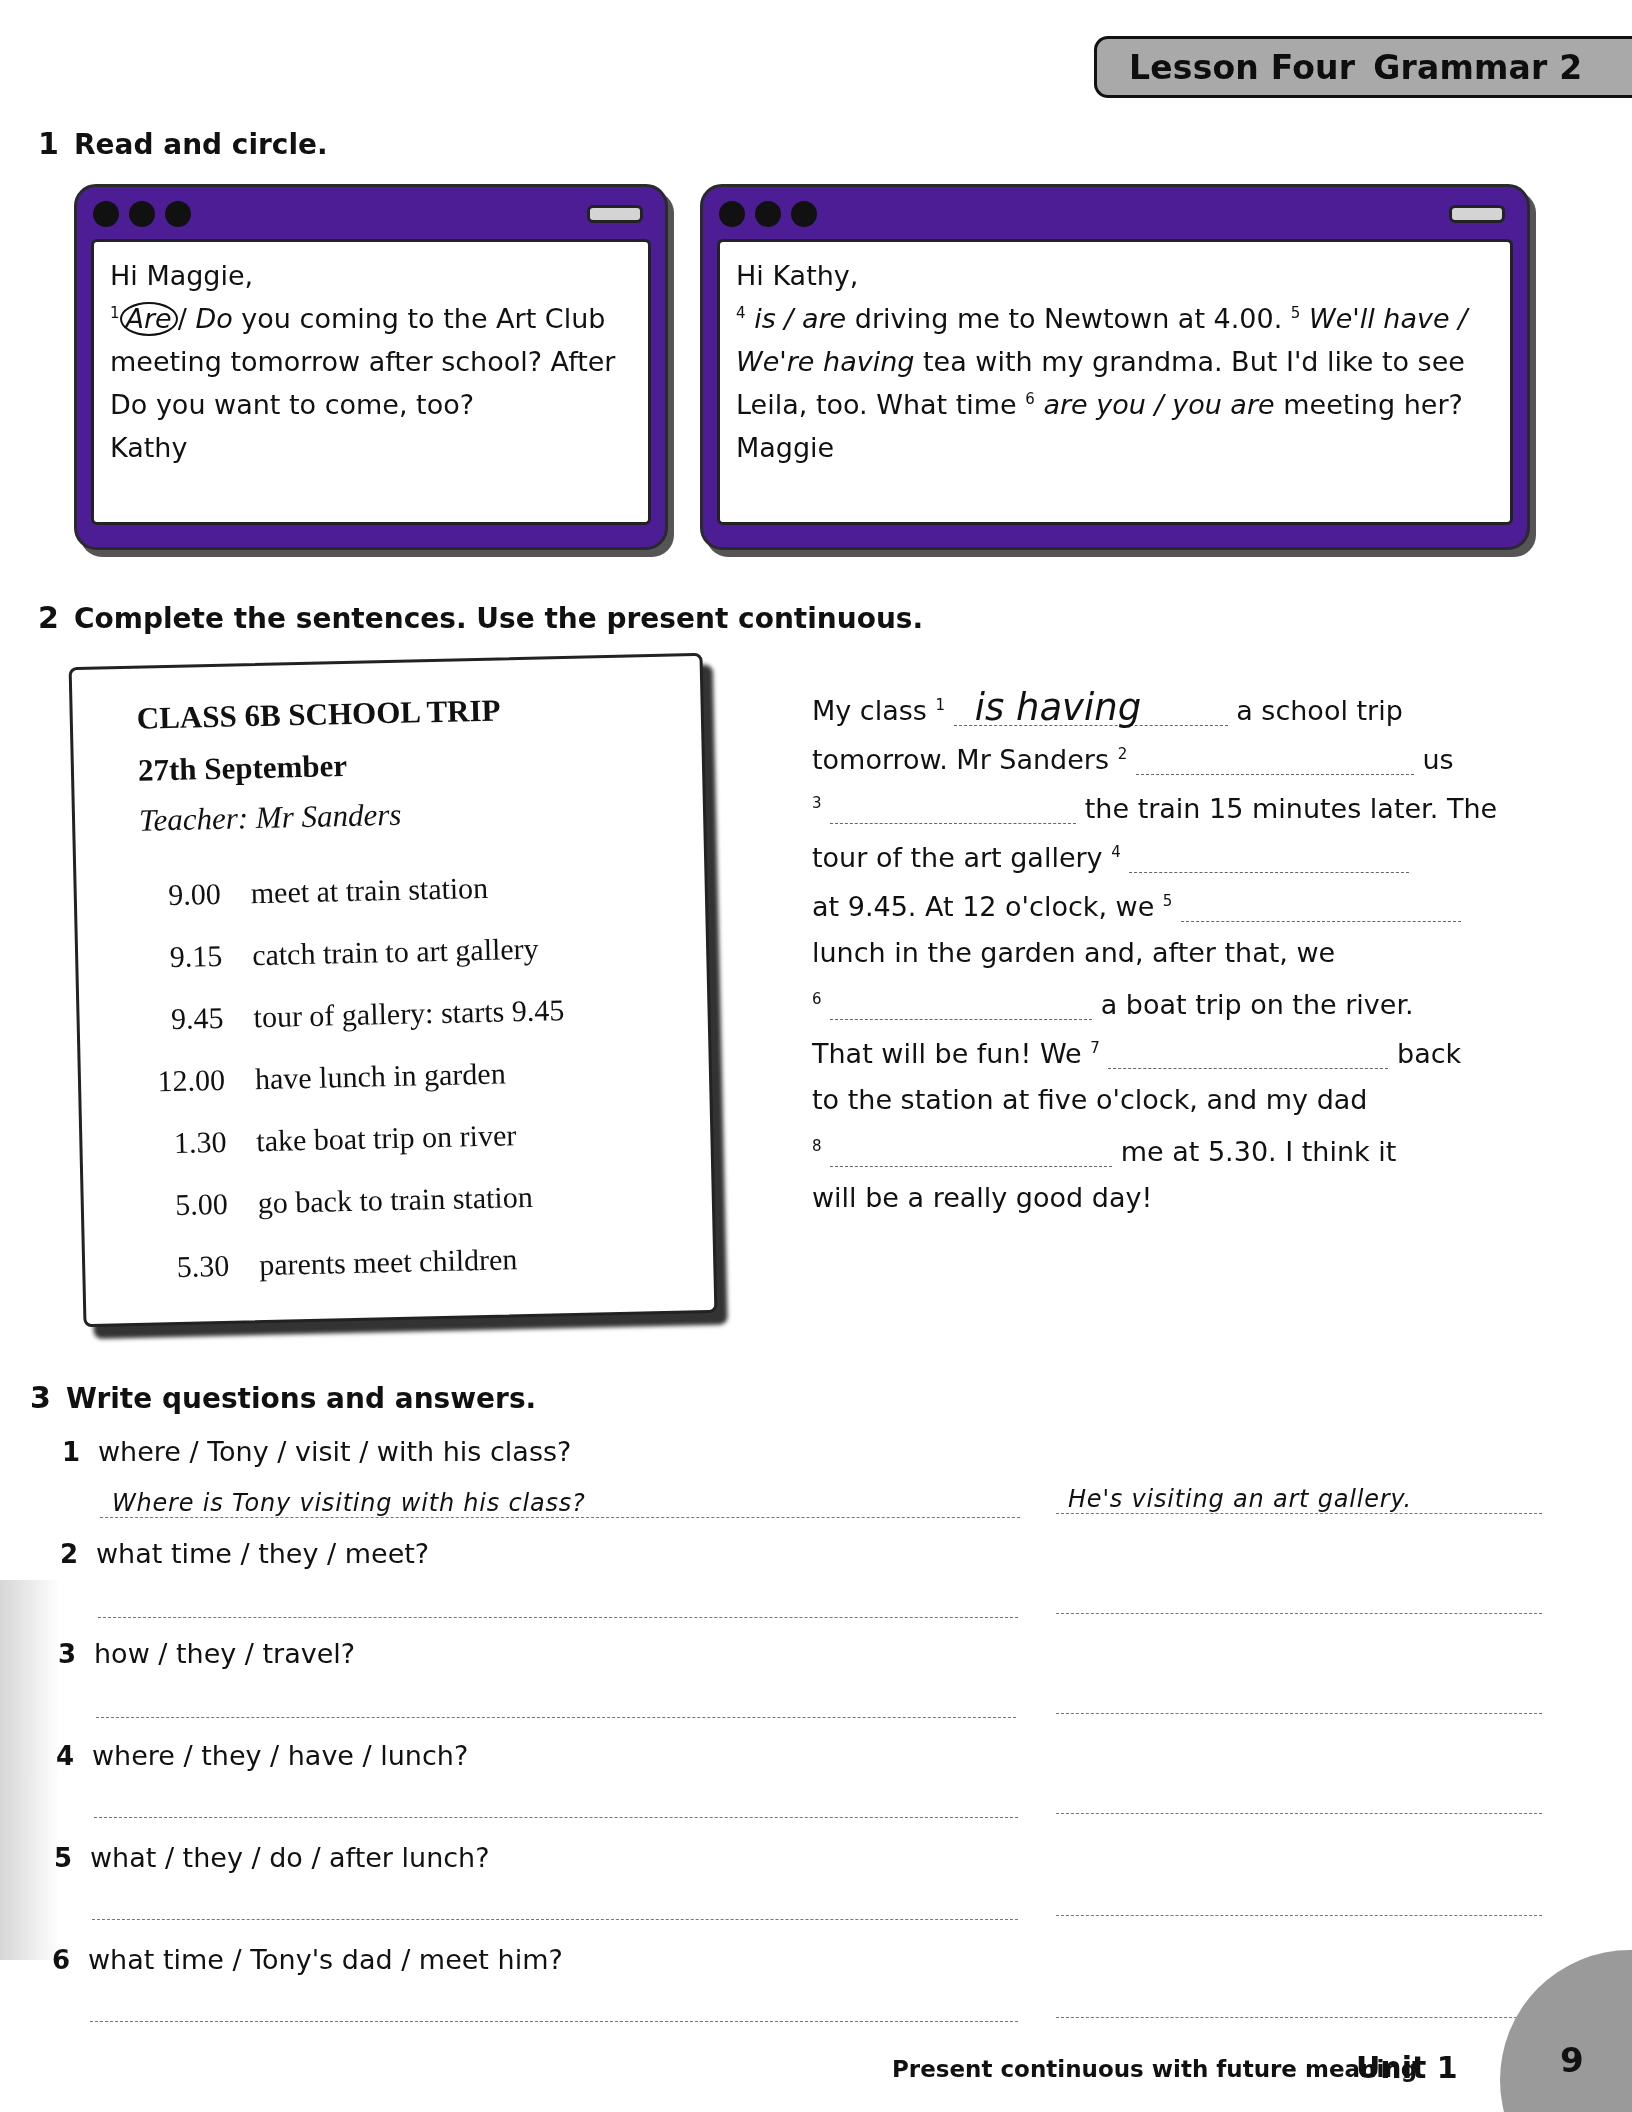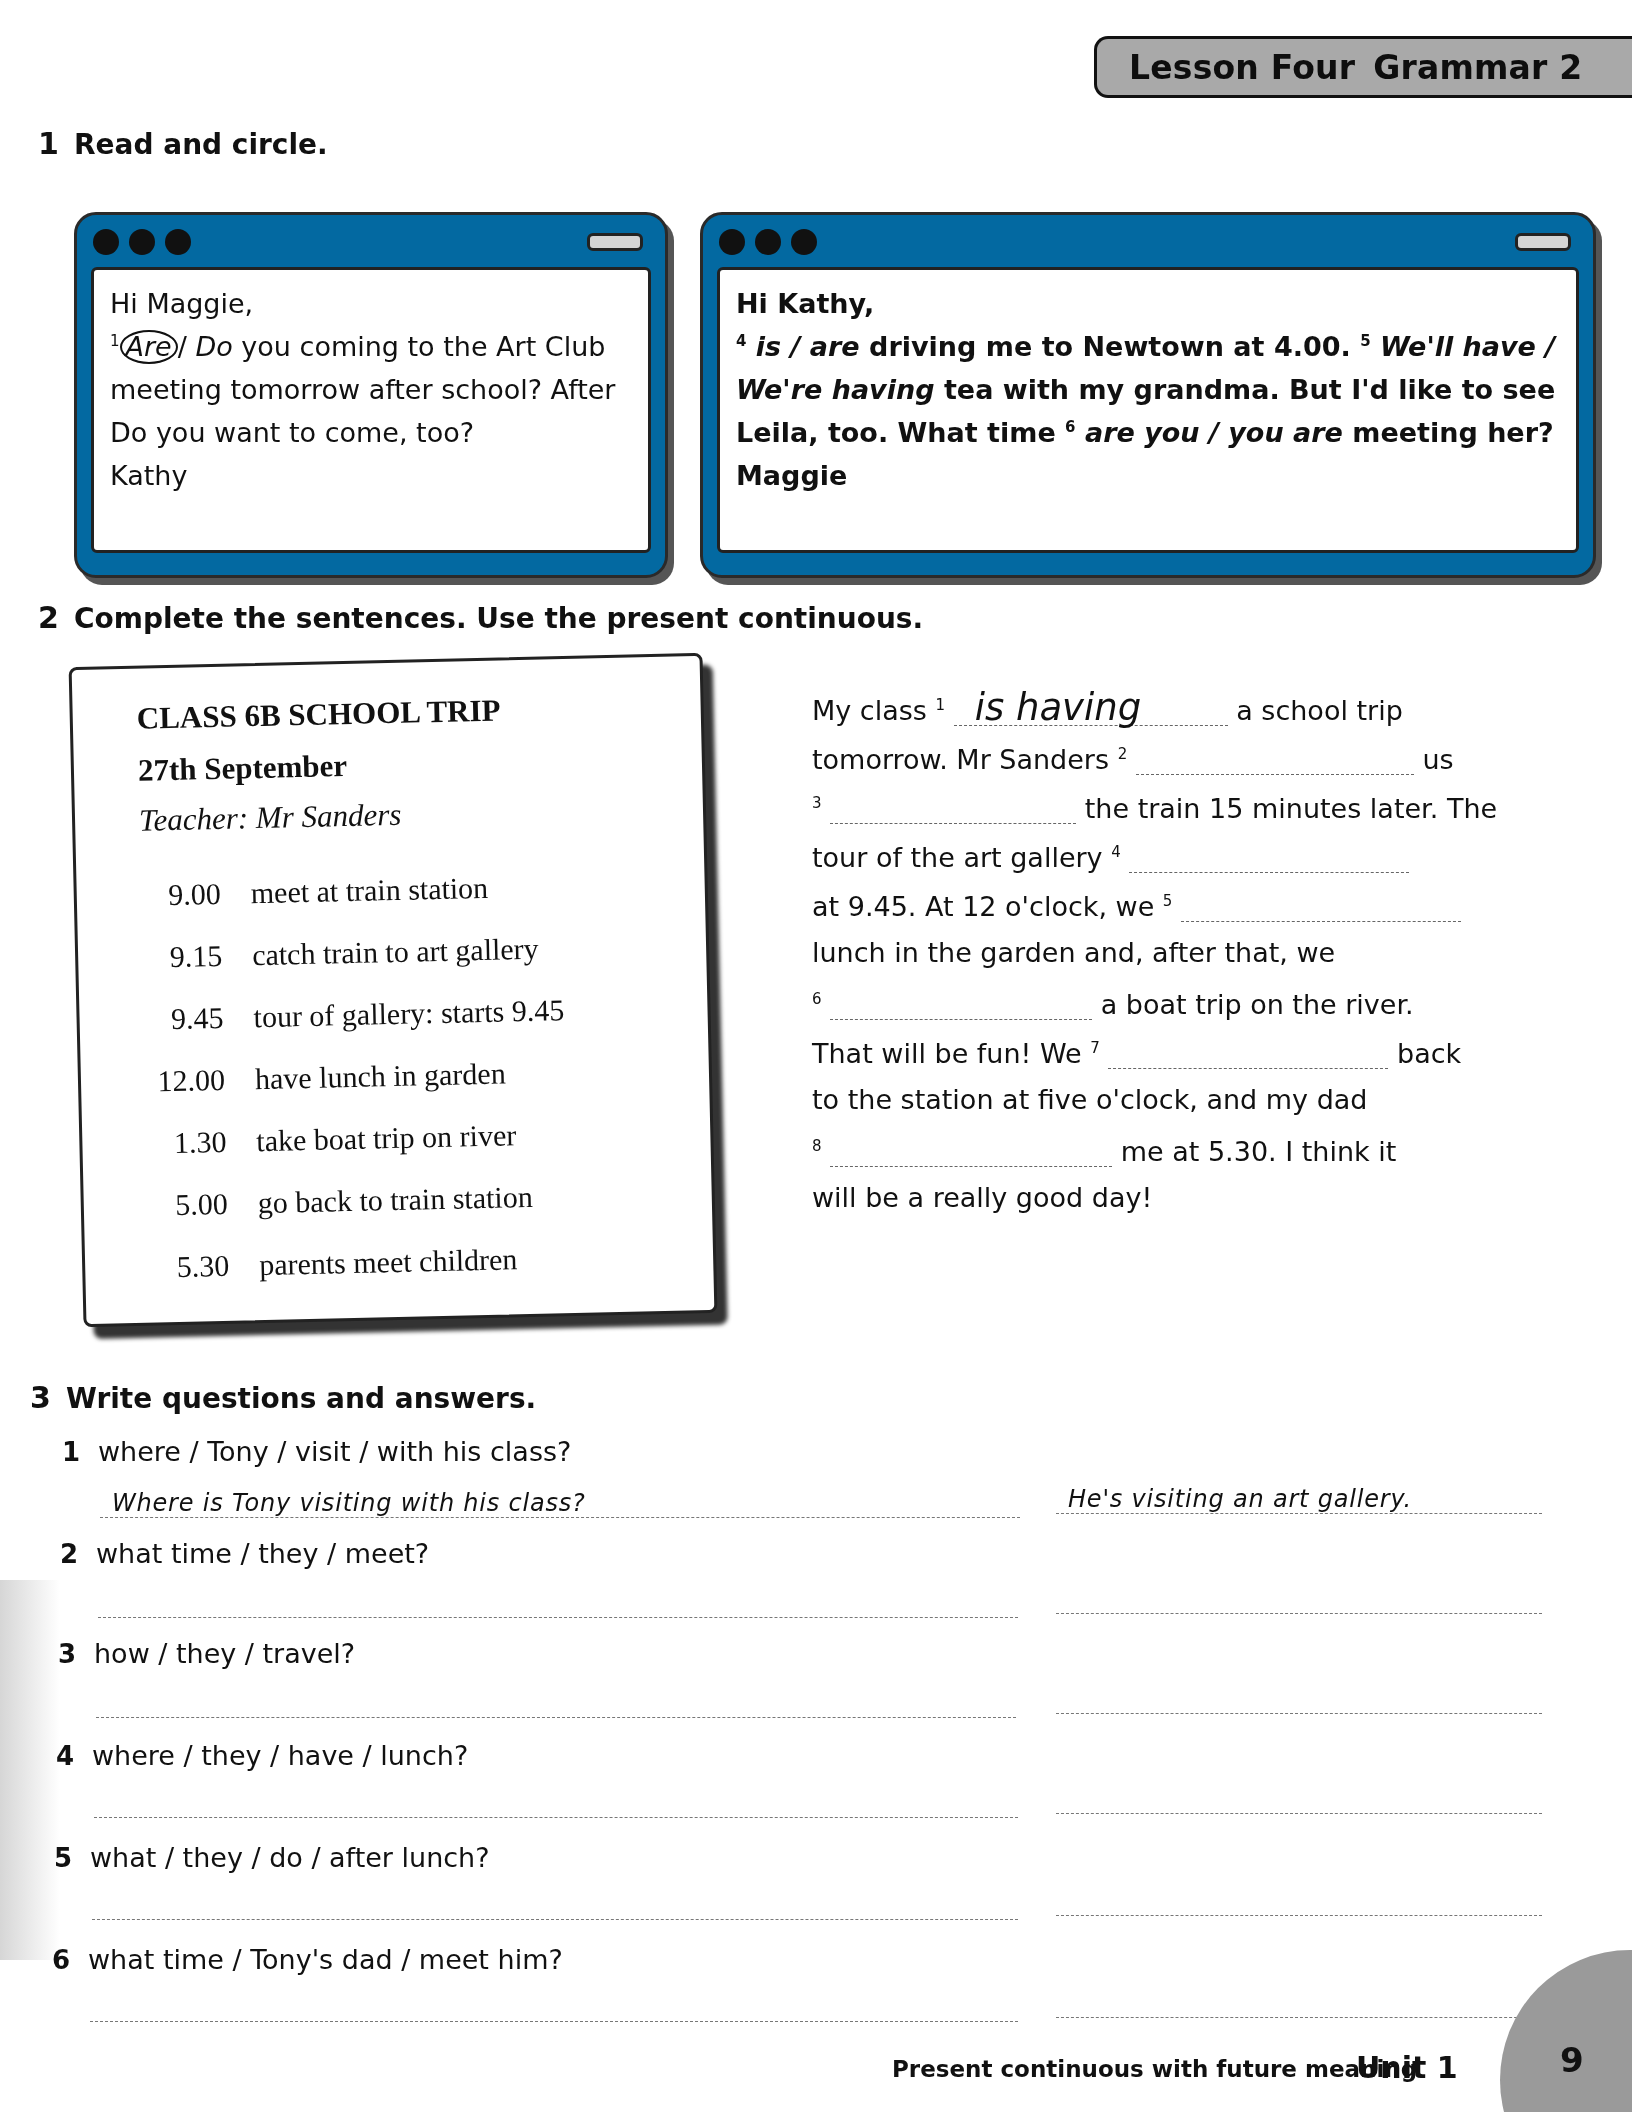--- a/index.html
+++ b/index.html
@@ -17,23 +17,22 @@
     font-family: "DejaVu Sans", sans-serif; font-weight: bold; font-size: 33px; color: #0e0e0e;
     letter-spacing: 0.2px;
   }
   .lesson-tab .gap { display: inline-block; width: 18px; }
 
   .ex-title { font-weight: bold; font-size: 28px; color: #111; display: flex; align-items: baseline; }
   .ex-num { font-weight: bold; font-size: 30px; display: inline-block; width: 36px; }
 
   
   .win {
-    background: #0369a1; border: 3px solid #2a2a2a; border-radius: 22px;
+    background: #4c1d95; border: 3px solid #2a2a2a; border-radius: 22px;
     box-shadow: 6px 7px 0 #555;
-    margin-top: 28px;
   }
   .win .dots { position: absolute; left: 16px; top: 14px; display: flex; gap: 10px; }
   .win .dot { width: 26px; height: 26px; border-radius: 50%; background: #111; }
   .win .bar {
     position: absolute; right: 22px; top: 18px; width: 56px; height: 18px;
     background: #d4d4d4; border: 3px solid #222; border-radius: 6px;
   }
   .win .pane {
     position: absolute; left: 14px; right: 14px; top: 52px; bottom: 22px;
     background: #fff; border: 3px solid #222; border-radius: 6px;
@@ -114,21 +113,21 @@
       <span class="sup">1</span><span class="circled">Are</span><span>/</span>
       <i>Do</i>
       <span>you coming to the Art Club</span>
     </div>
     <div>meeting tomorrow after school? After</div>
     <div>Do you want to come, too?</div>
     <div>Kathy</div>
   </div>
 </div>
 
-<div class="abs win" style="left:700px; top:184px; width:896px; height:366px;font-weight:bold;">
+<div class="abs win" style="left:700px; top:184px; width:830px; height:366px;">
   <div class="dots">
     <span class="dot"></span>
     <span class="dot"></span>
     <span class="dot"></span>
   </div>
   <span class="bar"></span>
   <div class="pane">
     <div>Hi Kathy,</div>
     <div>
       <span class="sup">4</span>

